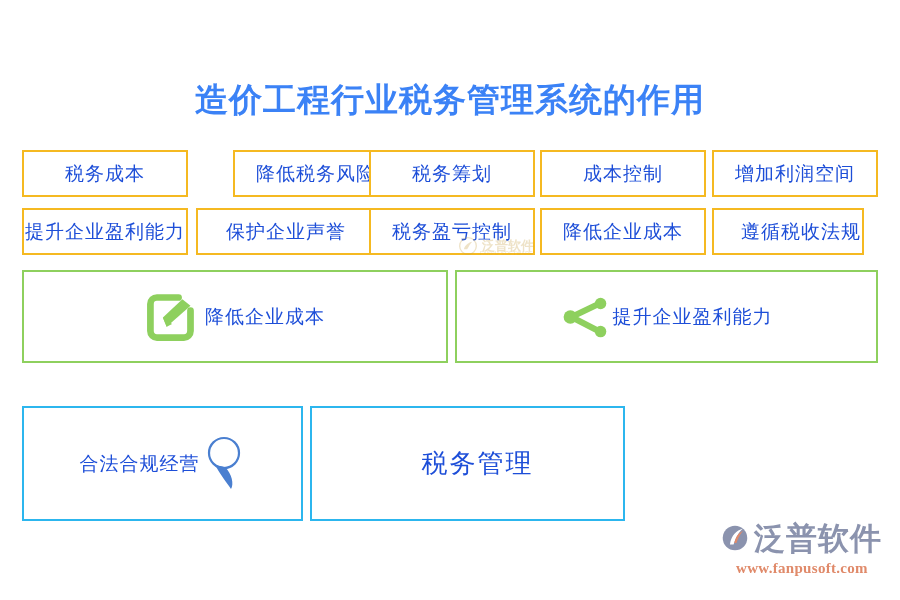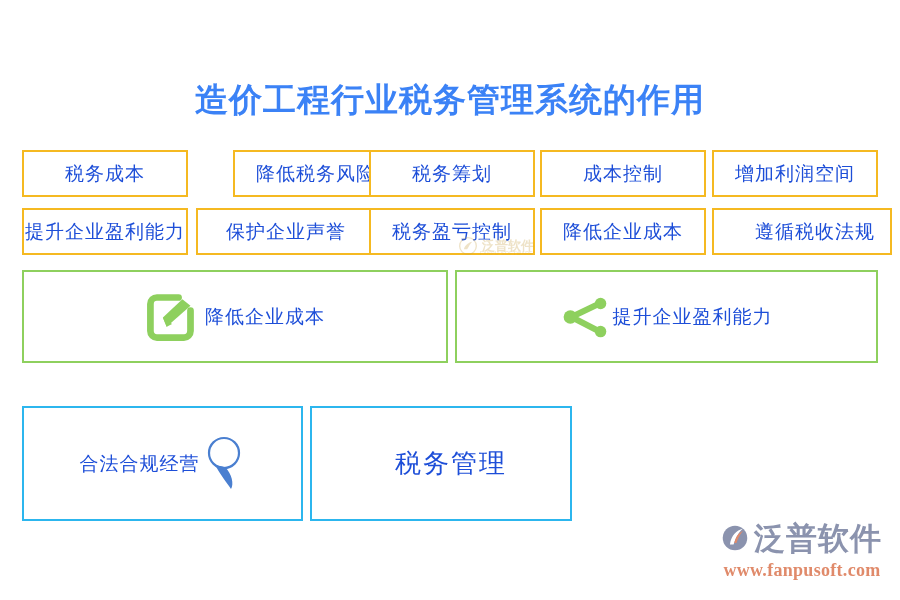--- a/index.html
+++ b/index.html
@@ -94,21 +94,21 @@
   .logo-text{
     font-family:"Liberation Sans", sans-serif;
     font-size:31px;font-weight:bold;color:#8b93ae;
     letter-spacing:1px;line-height:1;
     white-space:nowrap;
   }
   .logo-url{
     margin-top:4px;
     text-align:center;
     font-family:"Liberation Serif", serif;
-    font-size:18px;font-weight:bold;
+    font-size:15px;font-weight:bold;
     color:#e08a6a;letter-spacing:.3px;
     white-space:nowrap;
   }
 </style>
 </head>
 <body>
 
 <div id="canvas">
 
   <div class="title">造价工程行业税务管理系统的作用</div>
@@ -134,21 +134,21 @@
   </div>
   <div class="box box-orange r2" style="left:196px;width:180px;">
     <span class="lbl">保护企业声誉</span>
   </div>
   <div class="box box-orange r2" style="left:369px;width:166px;">
     <span class="lbl">税务盈亏控制</span>
   </div>
   <div class="box box-orange r2" style="left:540px;width:166px;">
     <span class="lbl">降低企业成本</span>
   </div>
-  <div class="box box-orange r2" style="left:712px;width:180px;padding-left:26px;">
+  <div class="box box-orange r2" style="left:712px;width:152px;padding-left:26px;">
     <span class="lbl">遵循税收法规</span>
   </div>
 
   <div class="watermark">
     <svg class="icon" width="20" height="20" viewBox="0 0 24 24">
       <path d="M2 12a10 10 0 0 1 10-10 10 10 0 0 1 10 10 10 10 0 0 1-10 10A10 10 0 0 1 2 12z" fill="none" stroke="#c8a34a" stroke-width="1.6"></path>
       <path d="M7 16c2-6 6-8 10-9-3 3-4 6-6 9z" fill="#c8a34a"></path>
     </svg>
     <span class="wm-text">泛普软件</span>
     <span class="wm-sub">FANPU SOFTWARE</span>
@@ -181,21 +181,21 @@
   <div class="box box-blue rb" style="left:22px;width:281px;">
     <div class="inner" style="gap:4px;">
       <span class="lbl">合法合规经营</span>
       <svg class="icon" width="42" height="60" viewBox="0 0 42 60">
         <circle cx="20" cy="19" r="15" fill="none" stroke="#4a7fd0" stroke-width="2.2"></circle>
         <path d="M11 31 C16 40 23 49 27 55 C30 50 28 40 21 33 Z" fill="#4a7fd0"></path>
       </svg>
     </div>
   </div>
 
-  <div class="box box-blue rb" style="left:310px;width:262px;padding-left:20px;">
+  <div class="box box-blue rb" style="left:310px;width:315px;padding-left:20px;">
     <span class="lbl lbl-big">税务管理</span>
   </div>
 
 
   <div class="logo">
     <div class="logo-row">
       <svg class="icon" width="36" height="36" viewBox="0 0 36 36">
         <path d="M18 1 A17 17 0 0 0 18 35 A17 17 0 0 0 18 1 Z" fill="#8b93ae"></path>
         <path d="M11 27 C13 14 20 8 29 5 C22 11 19 19 16 27 Z" fill="#ffffff"></path>
         <path d="M17 25 C19 16 23 11 29 8 C24 14 22 19 20 25 Z" fill="#e08a6a"></path>

